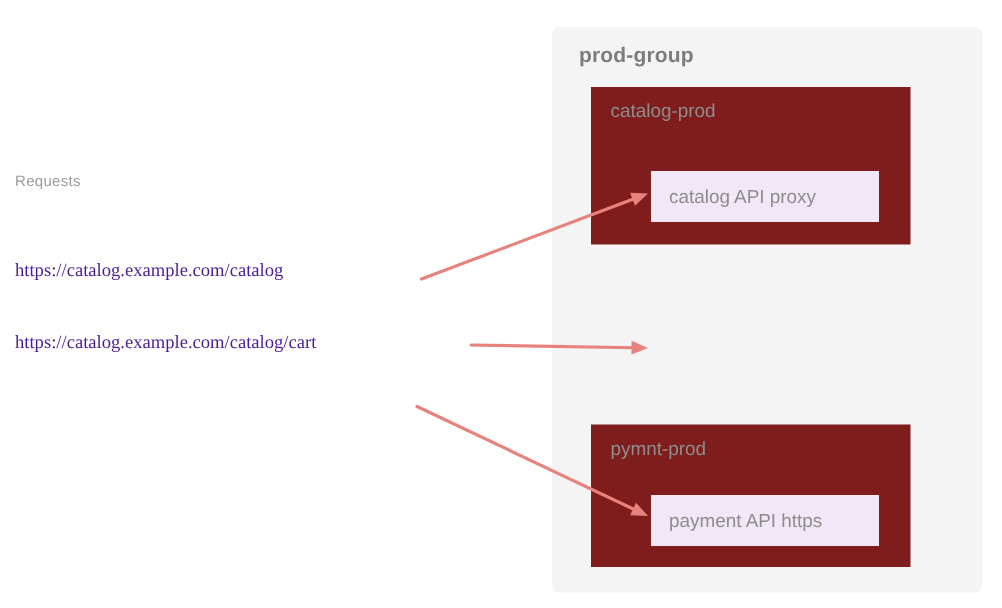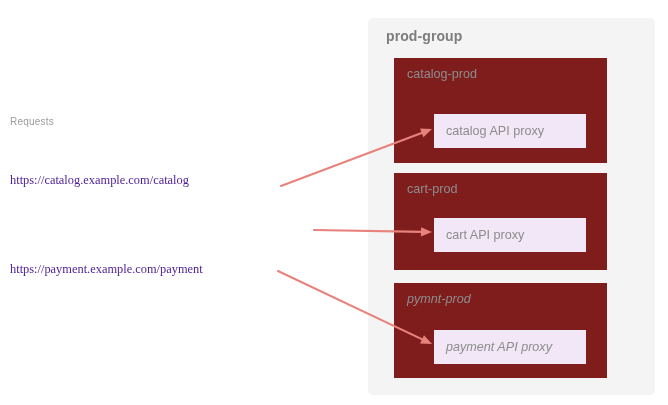--- a/index.html
+++ b/index.html
@@ -67,21 +67,21 @@
 
   .env-panel {
     position: absolute;
     left: 26px;
     width: 213px;
     background: #7f1d1d;
     box-sizing: border-box;
   }
   .env-panel.p0 { top: 40px;  height: 105px; }
   .env-panel.p1 { top: 155px; height: 97px; }
-  .env-panel.p2 { top: 265px; height: 95px; font-style: italic; }
+  .env-panel.p2 { top: 265px; height: 95px; }
 
   .env-title {
     position: absolute;
     left: 13px;
     top: 9px;
     font-size: 12.6px;
     color: #8d8d8d;
     white-space: nowrap;
   }
 
@@ -119,45 +119,39 @@
 </style>
 </head>
 <body>
 
 <div id="canvas">
 
   <div class="requests-title">Requests</div>
 
   <div class="request-url u0">https://catalog.example.com/catalog</div>
 
+  <div class="request-url u1">https://catalog.example.com/catalog/cart</div>
 
-  <div class="request-url u2">https://payment.example.com/payment</div>
 
   <div class="group-panel">
 
     <div class="group-title">prod-group</div>
 
     <div class="env-panel p0">
       <div class="env-title">catalog-prod</div>
       <div class="proxy-box">
         <span class="proxy-label">catalog API proxy</span>
       </div>
     </div>
 
-    <div class="env-panel p1">
-      <div class="env-title">cart-prod</div>
-      <div class="proxy-box">
-        <span class="proxy-label">cart API proxy</span>
-      </div>
-    </div>
 
     <div class="env-panel p2">
       <div class="env-title">pymnt-prod</div>
       <div class="proxy-box">
-        <span class="proxy-label">payment API proxy</span>
+        <span class="proxy-label">payment API https</span>
       </div>
     </div>
 
   </div>
 
   <svg id="arrow-layer" viewBox="0 0 668 405">
       <g>
         <line x1="281" y1="186" x2="423.57993211510853" y2="132.1784362214491" stroke="#e8827c" stroke-width="2.1" stroke-linecap="round"></line>
         <polygon points="432,129 423.33333998720667,137.18834563404894 420.0842718497253,128.58116512949326" fill="#e8827c"></polygon>
       </g>

